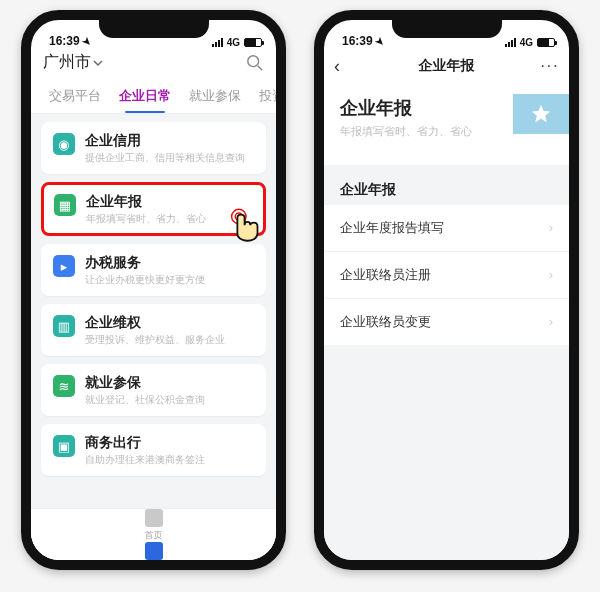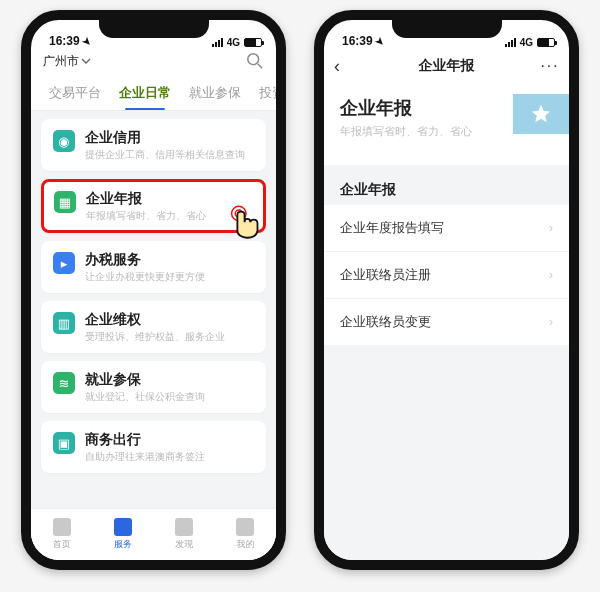--- a/index.html
+++ b/index.html
@@ -49,41 +49,41 @@
   .signal i:nth-child(1){height:3px}
   .signal i:nth-child(2){height:5px}
   .signal i:nth-child(3){height:7px}
   .signal i:nth-child(4){height:9px}
   .battery { width:18px;height:9px;border:1px solid #111;border-radius:2px;position:relative;}
   .battery::after{content:"";position:absolute;right:-3px;top:2px;width:2px;height:4px;background:#111;border-radius:0 1px 1px 0;}
   .battery i{display:block;height:100%;width:70%;background:#111;}
 
   .screen { background:#f3f4f6; height: calc(100% - 28px); display:flex; flex-direction:column; position:relative;}
   .headerbar { background:#fff; padding: 4px 12px 6px 12px; display:flex; align-items:center; justify-content:space-between;}
-  .city { font-size:12px; font-weight:500; color:#222; display:flex; align-items:center; gap:2px;}
+  .city { font-size:16px; font-weight:500; color:#222; display:flex; align-items:center; gap:2px;}
   .tabs { display:flex; background:#fff; padding:0 16px; gap:14px; border-bottom:1px solid #eee; overflow:hidden;}
   .tab { font-size:13px; color:#999; padding:8px 2px 8px 2px; white-space:nowrap;}
-  .tab.active { color:#4d7c0f; font-weight:600; position:relative;}
+  .tab.active { color:#a21caf; font-weight:600; position:relative;}
   .tab.active::after{content:"";position:absolute;left:15%;right:15%;bottom:0;height:2px;background:#2b68e0;border-radius:2px;}
   .scroll { flex:1; overflow:hidden; padding:8px 10px 0 10px;}
   .card {
     background:#fff;border-radius:8px;margin-bottom:8px;
     padding:10px 12px;display:flex;align-items:flex-start;gap:10px;
     box-shadow:0 1px 2px rgba(0,0,0,.04);
     position:relative;
   }
   .card.highlight { border:3px solid #e11; padding:8px 10px;}
   .icn { width:22px;height:22px;border-radius:5px;display:flex;align-items:center;justify-content:center;color:#fff;font-size:13px;flex-shrink:0;margin-top:1px;}
   .icn.green{background:#2fb36b;}
   .icn.blue{background:#3b7eef;}
   .icn.teal{background:#2cb3a6;}
   .card-body{min-width:0;}
   .card-title{font-size:14px;color:#222;font-weight:600;margin-bottom:2px;}
   .card-sub{font-size:10px;color:#b9b9b9;line-height:1.2;}
-  .tabbar{background:#fff;border-top:1px solid #eee;height:52px;display:flex;justify-content:space-around;align-items:center;}
+  .tabbar{background:#fff;border-top:1px solid #eee;height:52px;display:flex;justify-content:space-around;align-items:center;flex-direction:column;}
   .tabbtn{display:flex;flex-direction:column;align-items:center;font-size:9px;color:#a8a8a8;gap:2px;}
   .tabbtn.active{color:#2b68e0;}
   .tabbtn .ic{width:18px;height:18px;border-radius:3px;background:#c9c9c9;}
   .tabbtn.active .ic{background:#2b68e0;}
 
   
   .nav2{background:#fff;height:36px;display:flex;align-items:center;justify-content:center;position:relative;}
   .nav2 .back{position:absolute;left:10px;font-size:18px;color:#333;}
   .nav2 .more{position:absolute;right:10px;font-size:16px;color:#333;letter-spacing:1px;}
   .nav2 .ttl{font-size:14px;font-weight:600;color:#222;}

